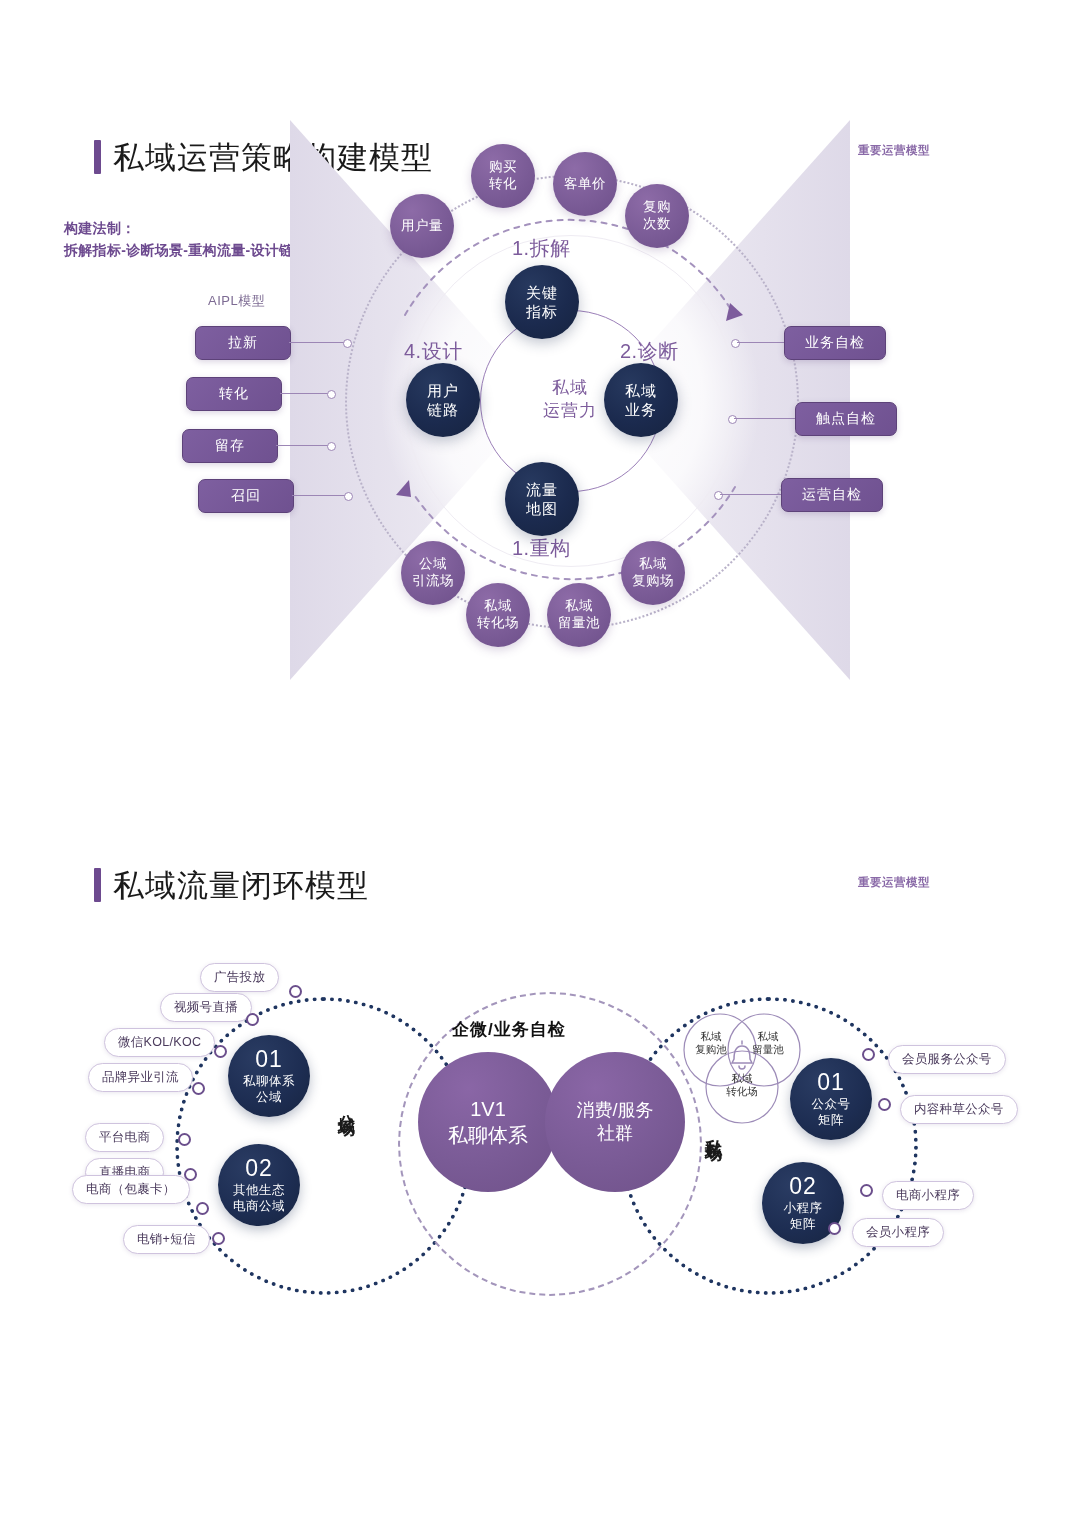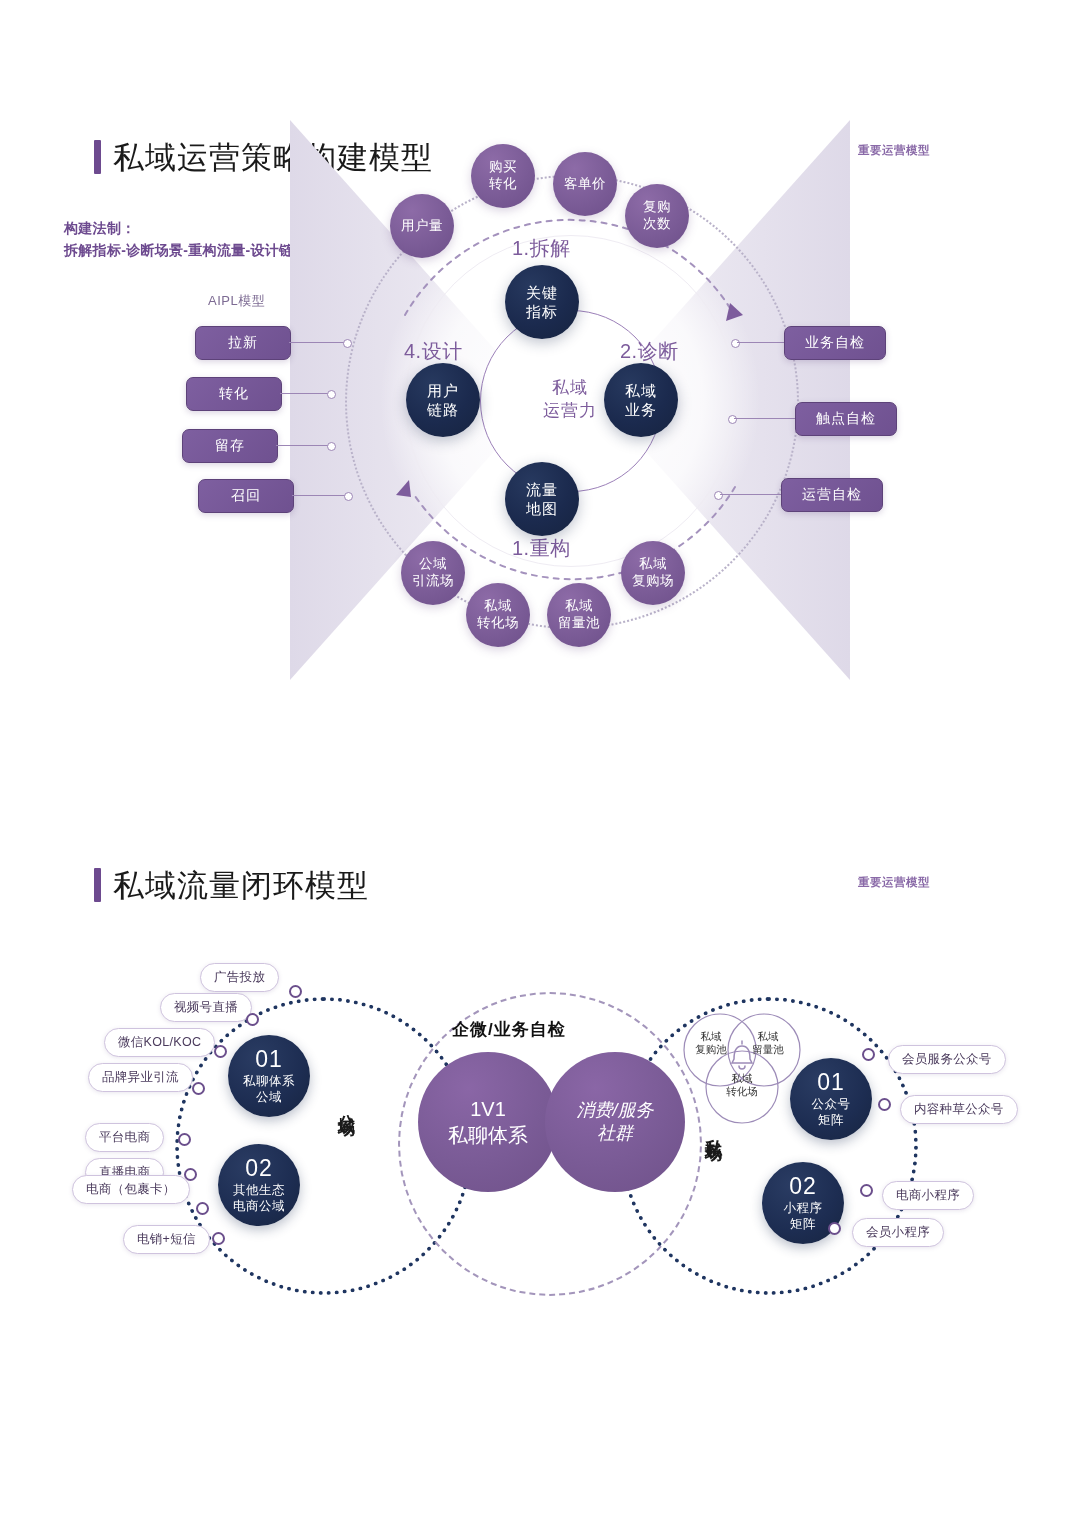--- a/index.html
+++ b/index.html
@@ -299,21 +299,21 @@
     <div class="navyball ctr col" style="left:762px;top:232px;width:82px;height:82px;">
       <span class="num">02</span>
       <span class="cap">小程序</span>
       <span class="cap" style="margin-top:0">矩阵</span>
     </div>
 
     <div class="purpball ctr col" style="left:418px;top:122px;width:140px;height:140px;font-size:20px;">
       <span>1V1</span>
       <span>私聊体系</span>
     </div>
-    <div class="purpball ctr col" style="left:545px;top:122px;width:140px;height:140px;font-size:18px;font-style:italic;">
+    <div class="purpball ctr col" style="left:545px;top:122px;width:140px;height:140px;font-size:18px;">
       <span>消费/服务</span>
       <span>社群</span>
     </div>
 
     <svg class="abs" style="left:672px;top:75px;width:140px;height:130px;" viewBox="0 0 140 130">
       <circle cx="48" cy="45" r="36" fill="none" stroke="#9d8cb8" stroke-width="1.2"></circle>
       <circle cx="92" cy="45" r="36" fill="none" stroke="#9d8cb8" stroke-width="1.2"></circle>
       <circle cx="70" cy="82" r="36" fill="none" stroke="#9d8cb8" stroke-width="1.2"></circle>
       <g fill="none" stroke="#9d8cb8" stroke-width="1.5" stroke-linecap="round">
         <path d="M62 54 C62 45 65 41 70 41 C75 41 78 45 78 54 L80 58 L60 58 Z"></path>

